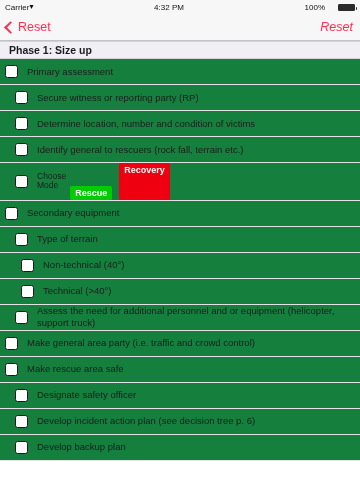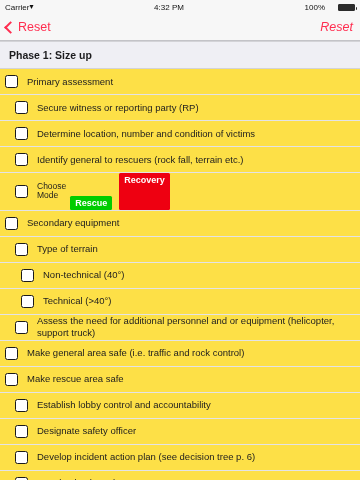--- a/index.html
+++ b/index.html
@@ -97,32 +97,32 @@
 
   .section-header {
     background: #efeff4;
     border-top: 1px solid #d3d3d7;
     border-bottom: 1px solid #d3d3d7;
     font-size: 10.5px;
     font-weight: bold;
     color: #1c1c1e;
     padding: 3px 0 3px 9px;
     box-sizing: border-box;
-    height: 28px;
+    height: 18px;
     display: flex;
     align-items: center;
   }
 
   .row {
     display: flex;
     align-items: center;
     min-height: 26px;
     border-bottom: 1px solid #e3e3e6;
     box-sizing: border-box;
-    background: #fde047;
+    background: #15803d;
     padding-right: 23px;
   }
   .row:last-child { border-bottom: 1px solid #e3e3e6; }
 
   .cb {
     flex: 0 0 auto;
     width: 13px;
     height: 13px;
     border: 1.6px solid #1a1a1a;
     border-radius: 2.5px;
@@ -233,32 +233,28 @@
       <div class="row lvl2">
         <div class="cb"></div>
         <div class="row-label">Technical (&gt;40°)</div>
       </div>
       <div class="row lvl1">
         <div class="cb"></div>
         <div class="row-label">Assess the need for additional personnel and or equipment (helicopter, support truck)</div>
       </div>
       <div class="row lvl0">
         <div class="cb"></div>
-        <div class="row-label">Make general area safe (i.e. traffic and rock control)</div>
+        <div class="row-label">Make general area party (i.e. traffic and crowd control)</div>
       </div>
       <div class="row lvl0">
         <div class="cb"></div>
         <div class="row-label">Make rescue area safe</div>
       </div>
       <div class="row lvl1">
         <div class="cb"></div>
-        <div class="row-label">Establish lobby control and accountability</div>
-      </div>
-      <div class="row lvl1">
-        <div class="cb"></div>
         <div class="row-label">Designate safety officer</div>
       </div>
       <div class="row lvl1">
         <div class="cb"></div>
         <div class="row-label">Develop incident action plan (see decision tree p. 6)</div>
       </div>
       <div class="row lvl1">
         <div class="cb"></div>
         <div class="row-label">Develop backup plan</div>
       </div>

